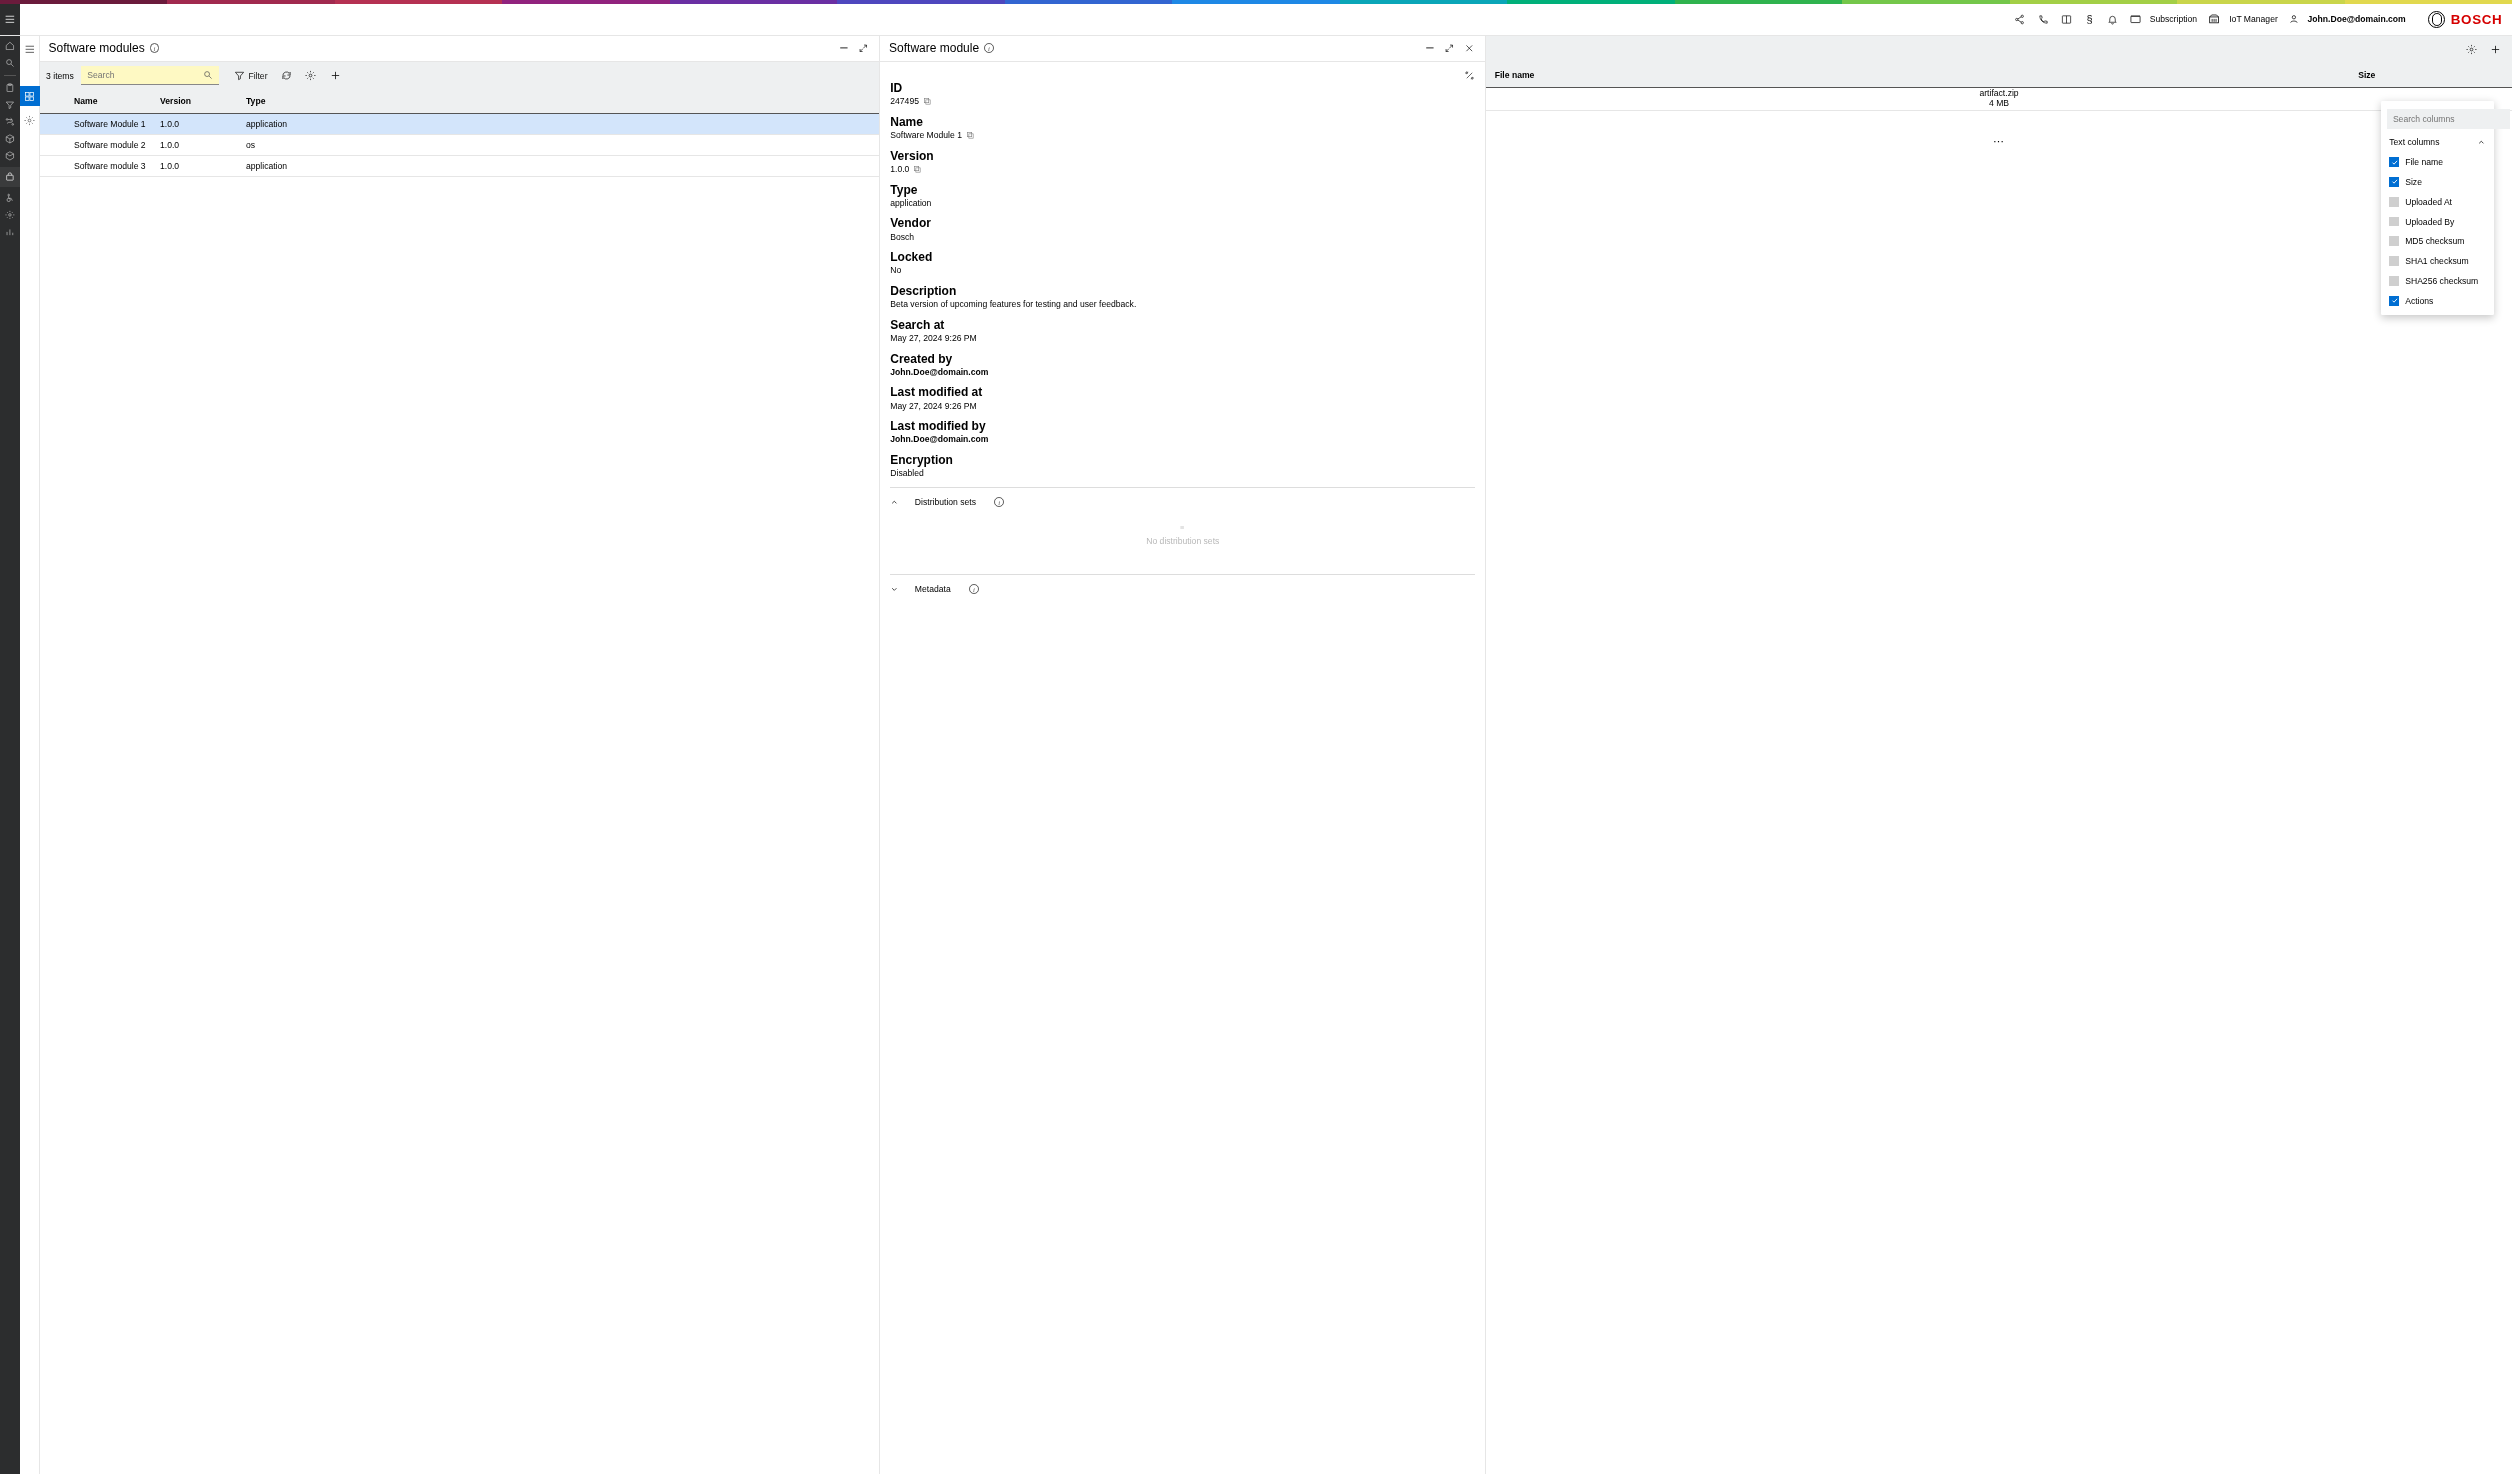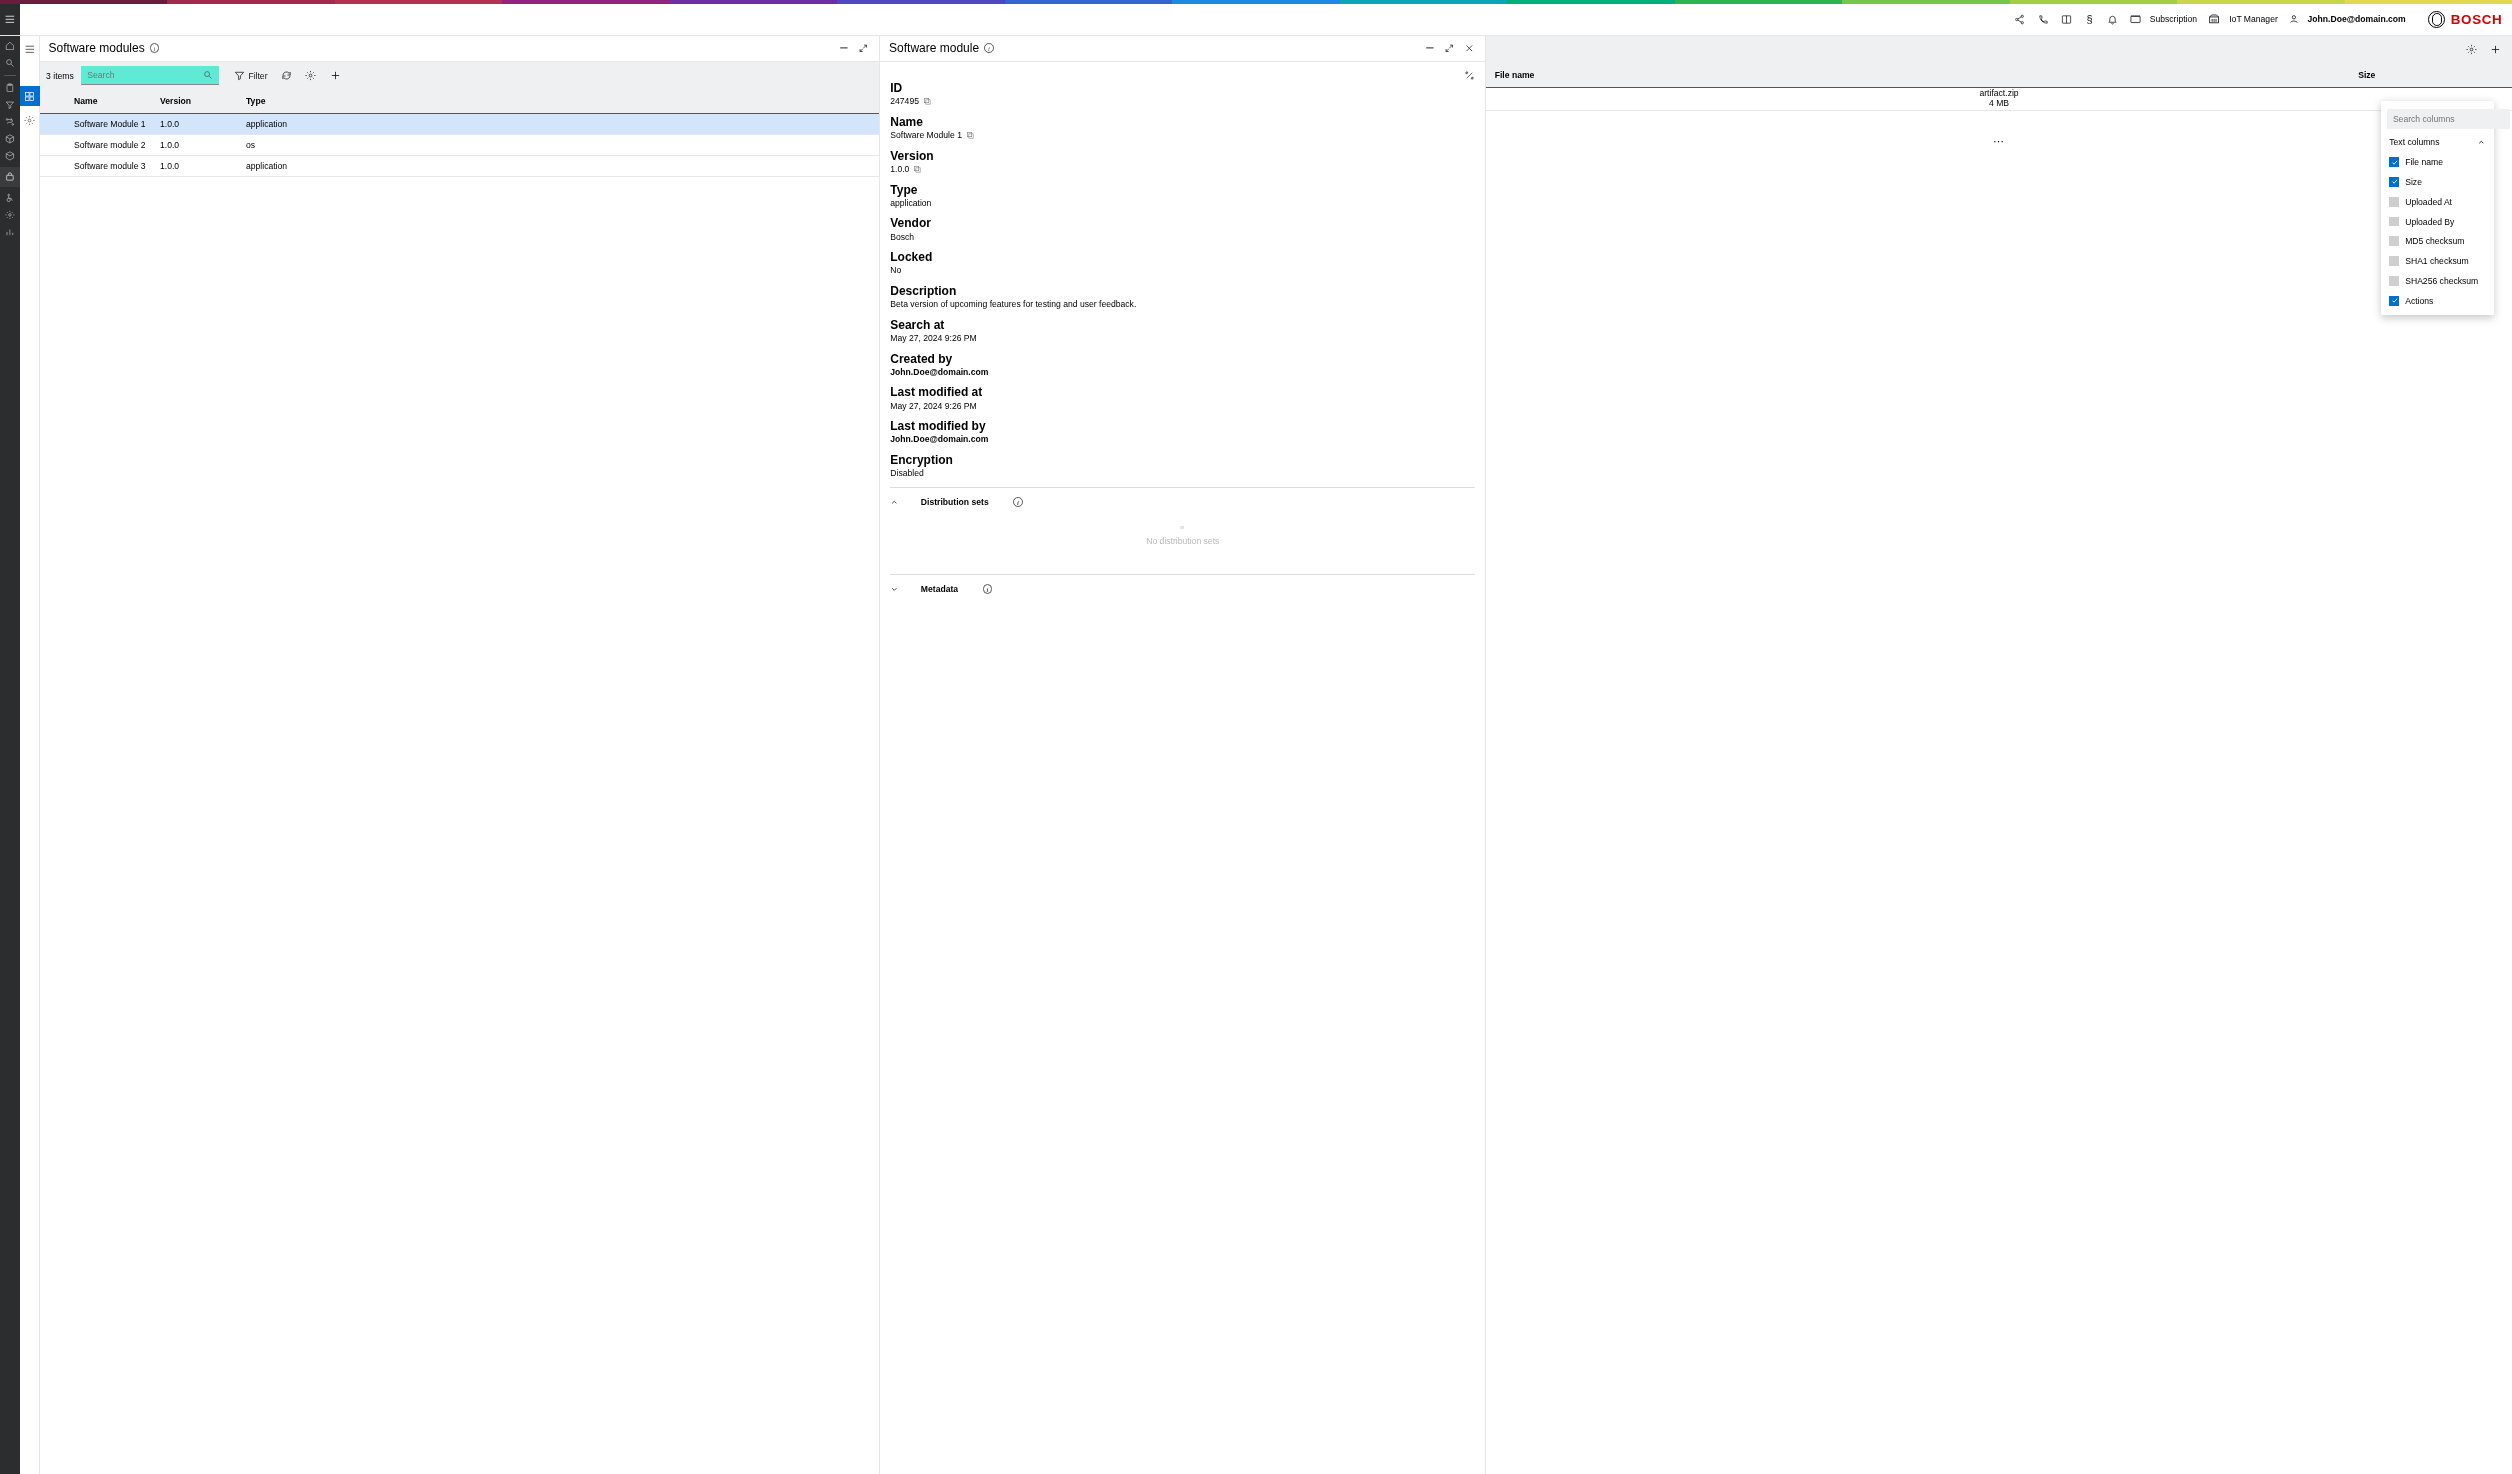--- a/index.html
+++ b/index.html
@@ -42,21 +42,21 @@
 .panel-head { height:26px; display:flex; align-items:center; padding:0 8.6px; border-bottom:0.6px solid #e6e6e6; gap:4.9px; }
 .panel-title { font-size:12px; font-weight:400; }
 .panel-right .panel-title { color:#006ed2; font-weight:400; }
 .panel-right .panel-head { border-bottom:1.2px solid #006ed2; }
 .info-icon { width:9.8px; height:9.8px; border:0.6px solid #555; border-radius:50%; display:inline-flex; align-items:center; justify-content:center; font-style:italic; font-family:serif; font-size:6.7px; color:#555; }
 .head-spacer { flex:1; }
 .head-btn { width:14.7px; height:14.7px; display:flex; align-items:center; justify-content:center; color:#111; }
 
 .toolbar { height:28px; background:#eef0f1; display:flex; align-items:center; padding:0 6.1px; gap:3.7px; }
 .items-count { font-size:8.6px; margin-right:3.7px; }
-.search-box { flex:0 0 122px; height:19.6px; background:#5eead4; border-bottom:1.2px solid #888; display:flex; align-items:center; padding:0 6.1px; gap:4.9px; }
+.search-box { flex:0 0 122px; height:19.6px; background:#fef9c3; border-bottom:1.2px solid #888; display:flex; align-items:center; padding:0 6.1px; gap:4.9px; }
 .search-box input { flex:1; background:transparent; border:none; outline:none; font-size:8.6px; color:#666; }
 .tool-sep { width:2.4px; }
 .tool-btn { height:19.6px; padding:0 4.9px; display:flex; align-items:center; gap:3.7px; color:#111; }
 .tool-icon { width:11px; height:11px; display:flex; align-items:center; justify-content:center; }
 
 .table { width:100%; }
 .table-head { display:flex; background:#eef0f1; border-bottom:0.9px solid #555; height:24.4px; align-items:center; padding:0 8.6px 0 34px; font-weight:700; font-size:8.6px; }
 .table-head .col1 { flex:0 0 86px; }
 .table-head .col2 { flex:0 0 86px; }
 .table-head .col3 { flex:1; }
@@ -68,21 +68,21 @@
 
 .detail-body { padding:8.6px 9.8px 18.3px; overflow:auto; flex:1; }
 .detail-top { display:flex; }
 .detail-top-spacer { flex:1; }
 .field { margin-bottom:8.6px; }
 .field-label { font-weight:700; font-size:12px; margin-bottom:1.2px; }
 .field-value { font-size:8.6px; display:flex; align-items:center; gap:3.7px; }
 .copy-icon { width:8.6px; height:8.6px; color:#777; }
 
 .section-sep { height:0.6px; background:#ddd; margin:3.7px 0 6.1px; }
-.section-head { display:flex; align-items:center; gap:22px; font-weight:700; font-size:8.6px; padding:3.7px 0; }
+.section-head { display:flex; align-items:center; gap:16px; font-weight:400; font-size:8.6px; padding:3.7px 0; }
 .no-dist { text-align:center; color:#b8b8b8; padding:12.2px 0 24.4px; }
 .grip { color:#ccc; font-size:7.3px; letter-spacing:1.2px; text-align:center; margin-bottom:3.7px; }
 
 .art-toolbar { height:28px; background:#eef0f1; display:flex; align-items:center; justify-content:flex-end; padding:0 6.1px; gap:3.7px; }
 
 .art-head { display:flex; background:#eef0f1; border-bottom:0.9px solid #555; height:24.4px; align-items:center; padding:0 8.6px; font-weight:700; font-size:8.6px; }
 .art-head .acol1 { flex:1; }
 .art-head .acol2 { flex:0 0 37px; text-align:right; }
 .art-head .acol3 { flex:0 0 128px; }
 .art-row { display:flex; align-items:center; height:23px; padding:0 8.6px; border-bottom:0.6px solid #e6e6e6; font-size:8.6px;flex-direction:column; }

